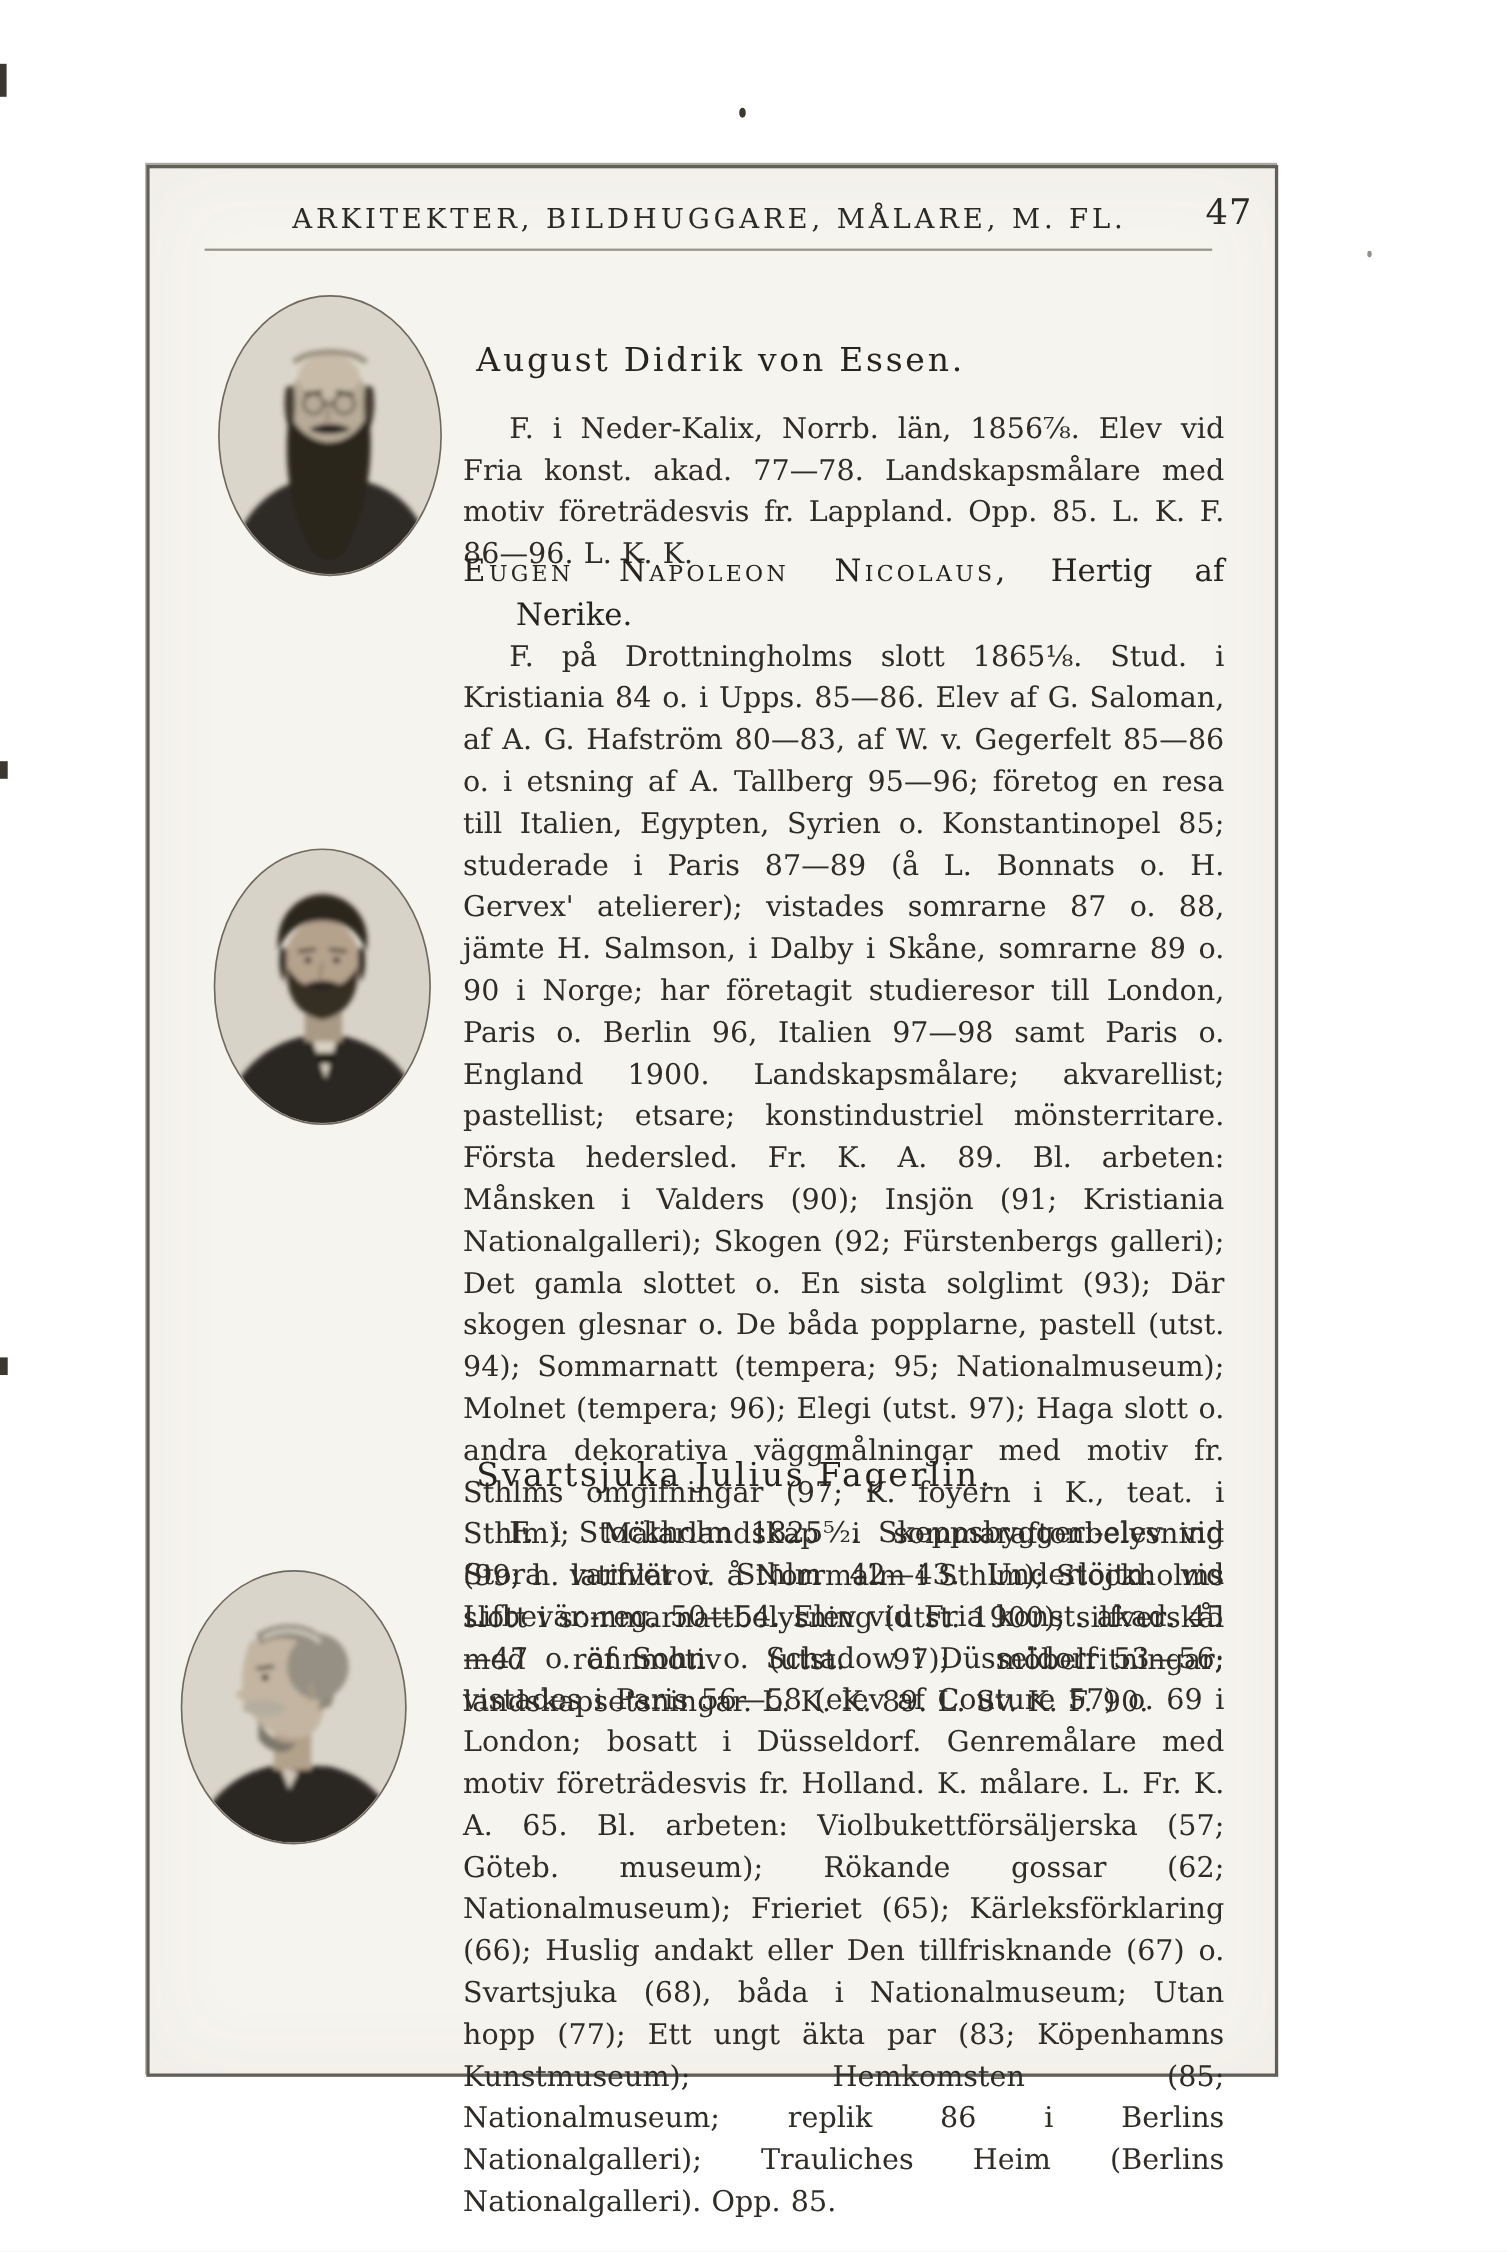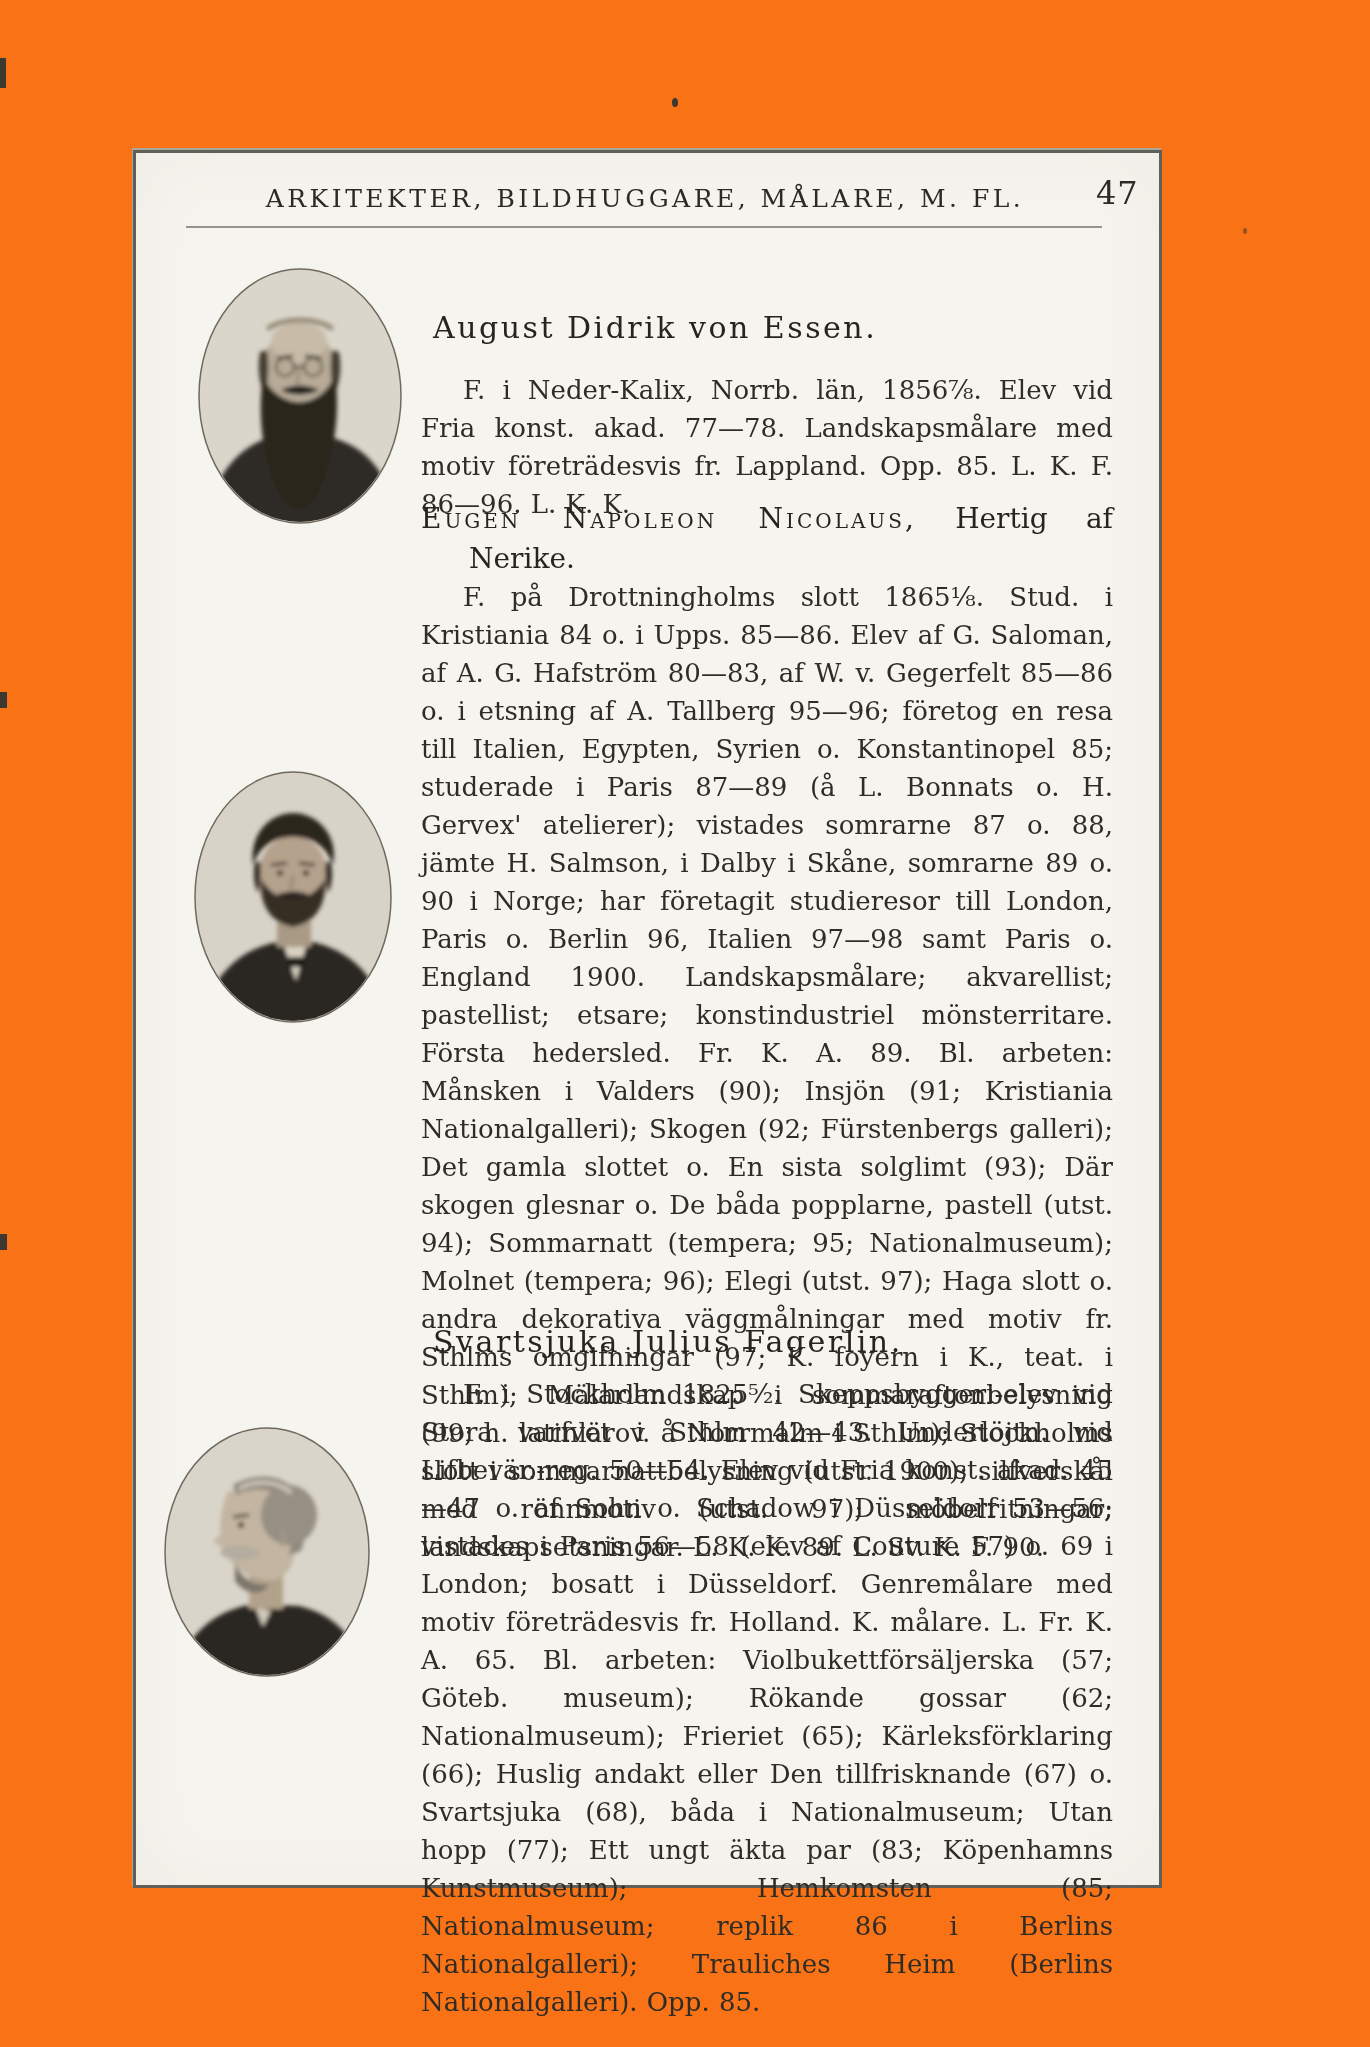--- a/index.html
+++ b/index.html
@@ -1,18 +1,18 @@
 <!DOCTYPE html>
 <html><head>
 <meta charset="utf-8">
 <style>
   html,body { margin:0; padding:0; background:#e8e5de; }
   .scan {
     position:relative; width:1370px; height:2047px;
-    background:#f97316;
+    background:#ffffff;
     font-family:"DejaVu Serif", serif;
     color:#2f2c26;
     overflow:hidden;
   }
   .frame {
     position:absolute; left:133px; top:150px;
     width:1023px; height:1732px;
     border:3px solid #605f58;
     background:#f6f4ee;
     box-shadow:-1px -2px 0 #aaa79c, inset 0 0 80px rgba(100,95,80,0.05);

